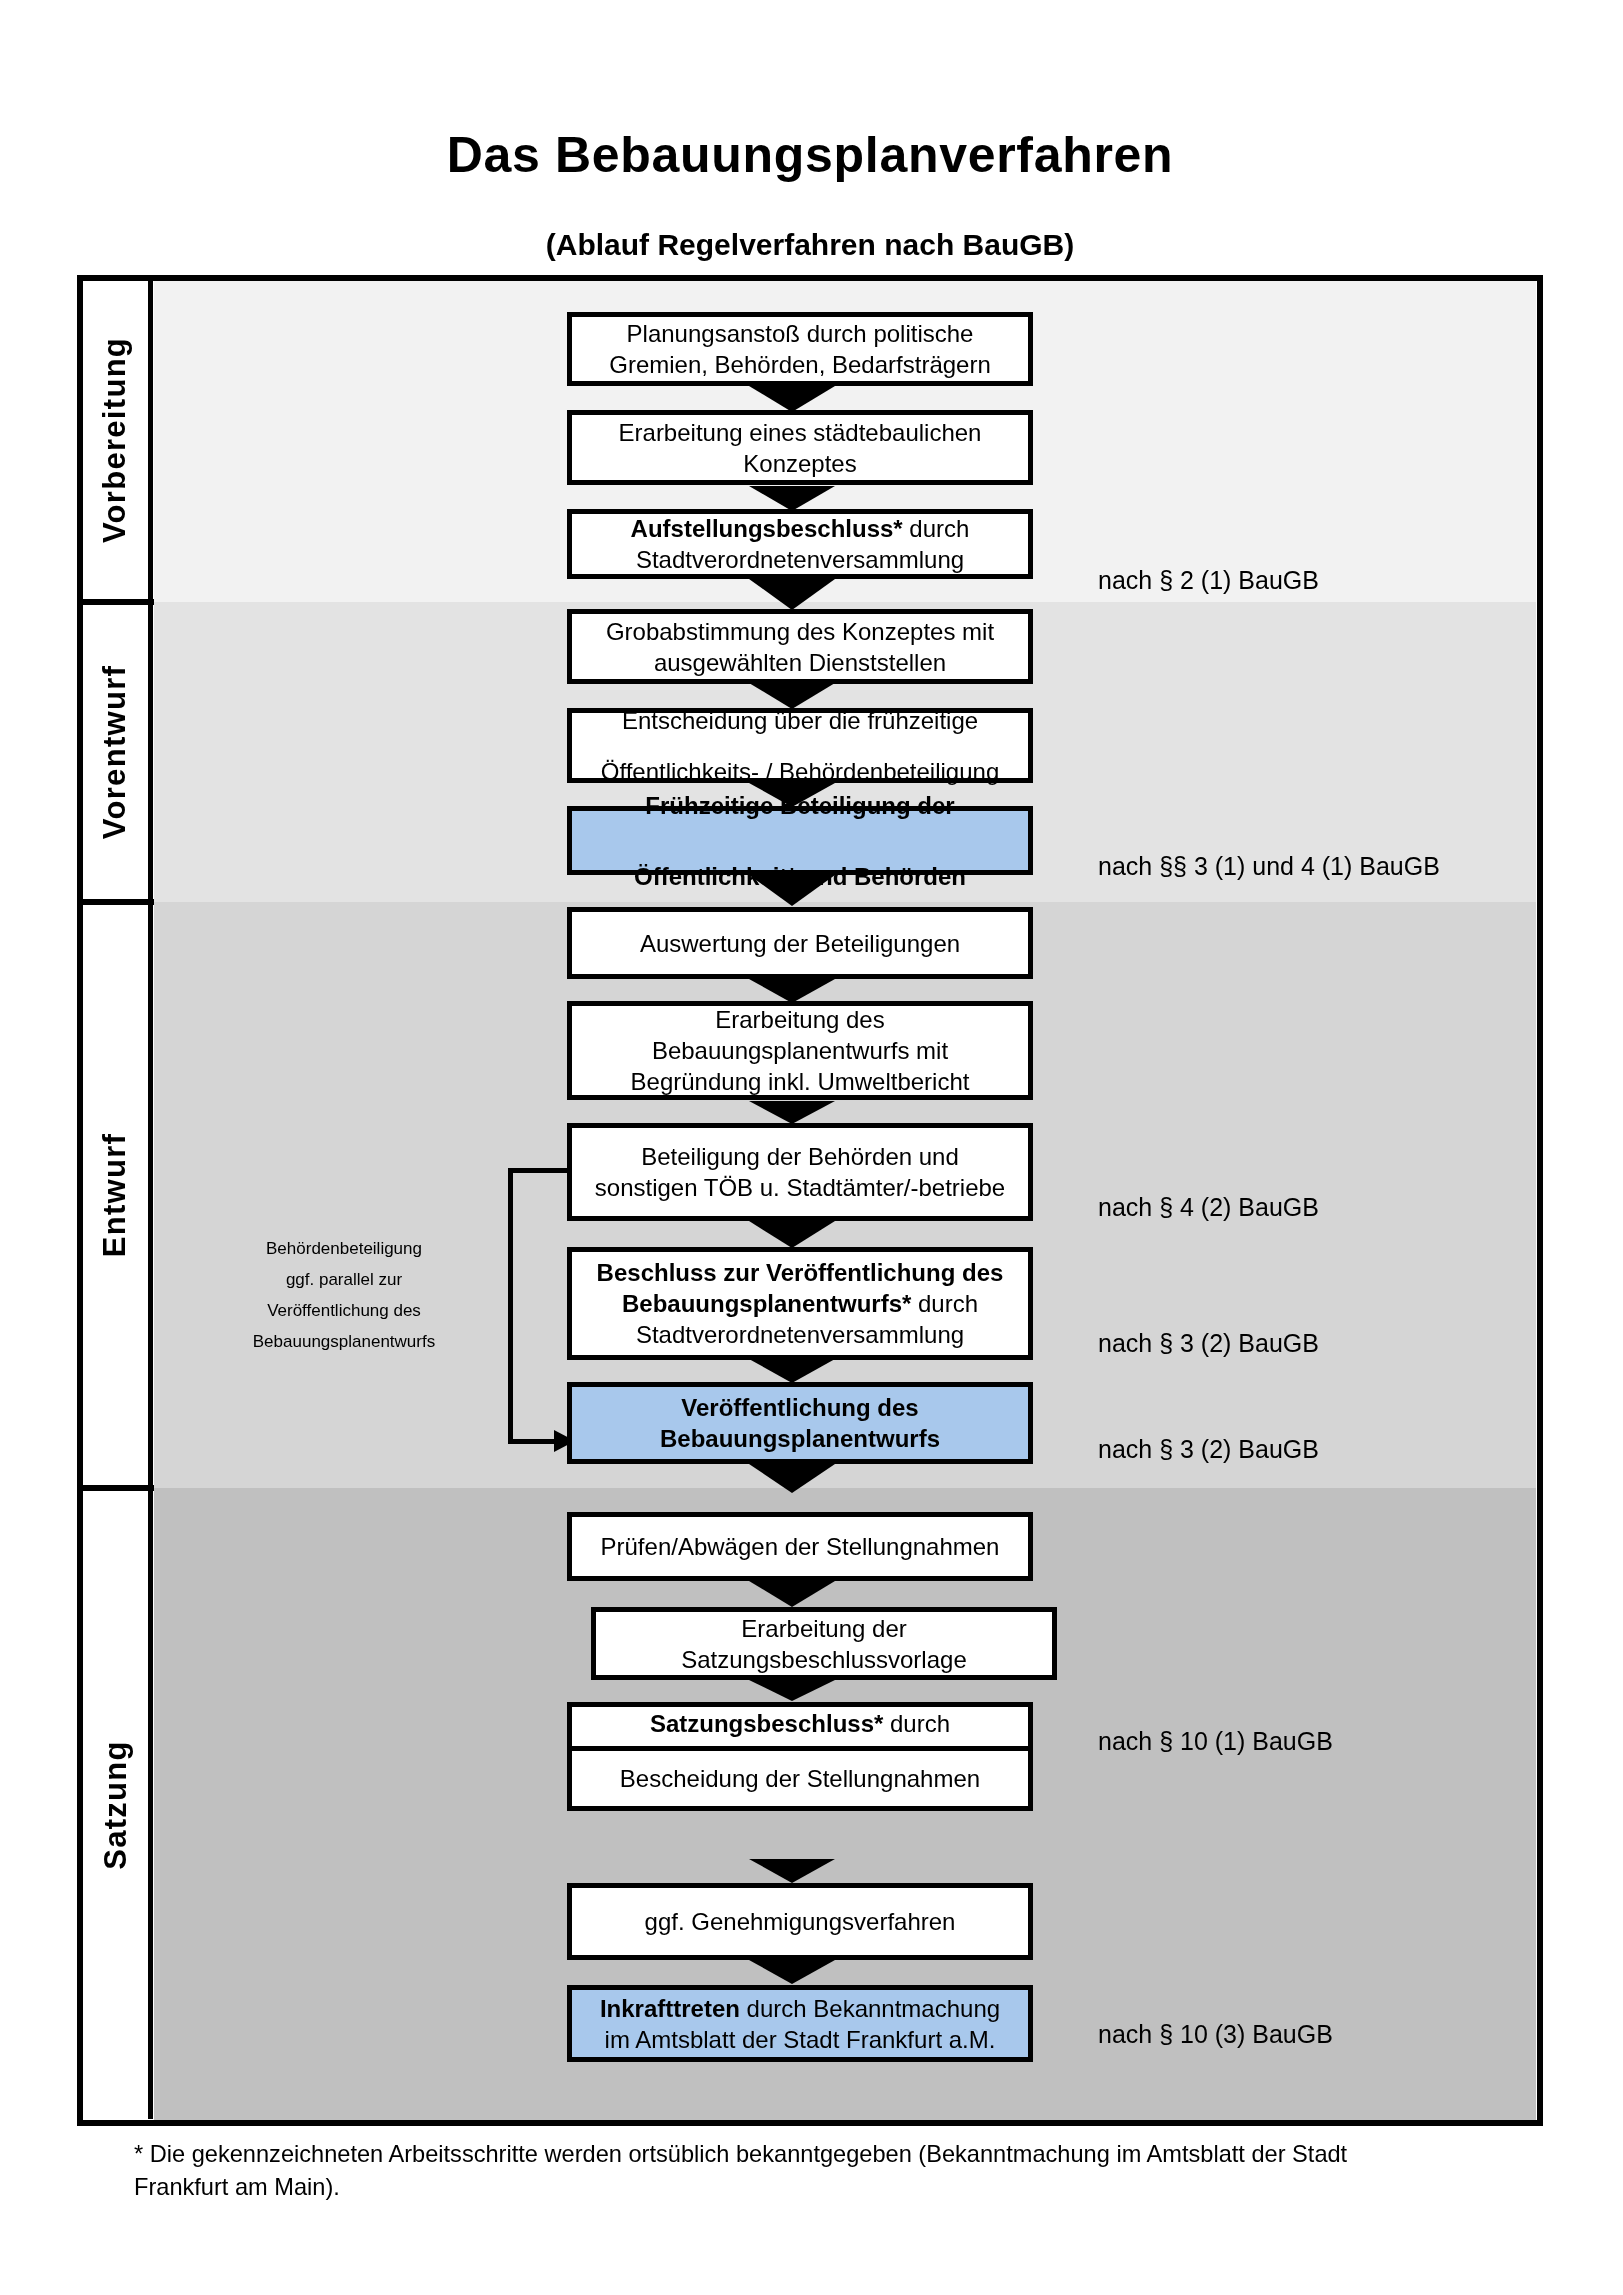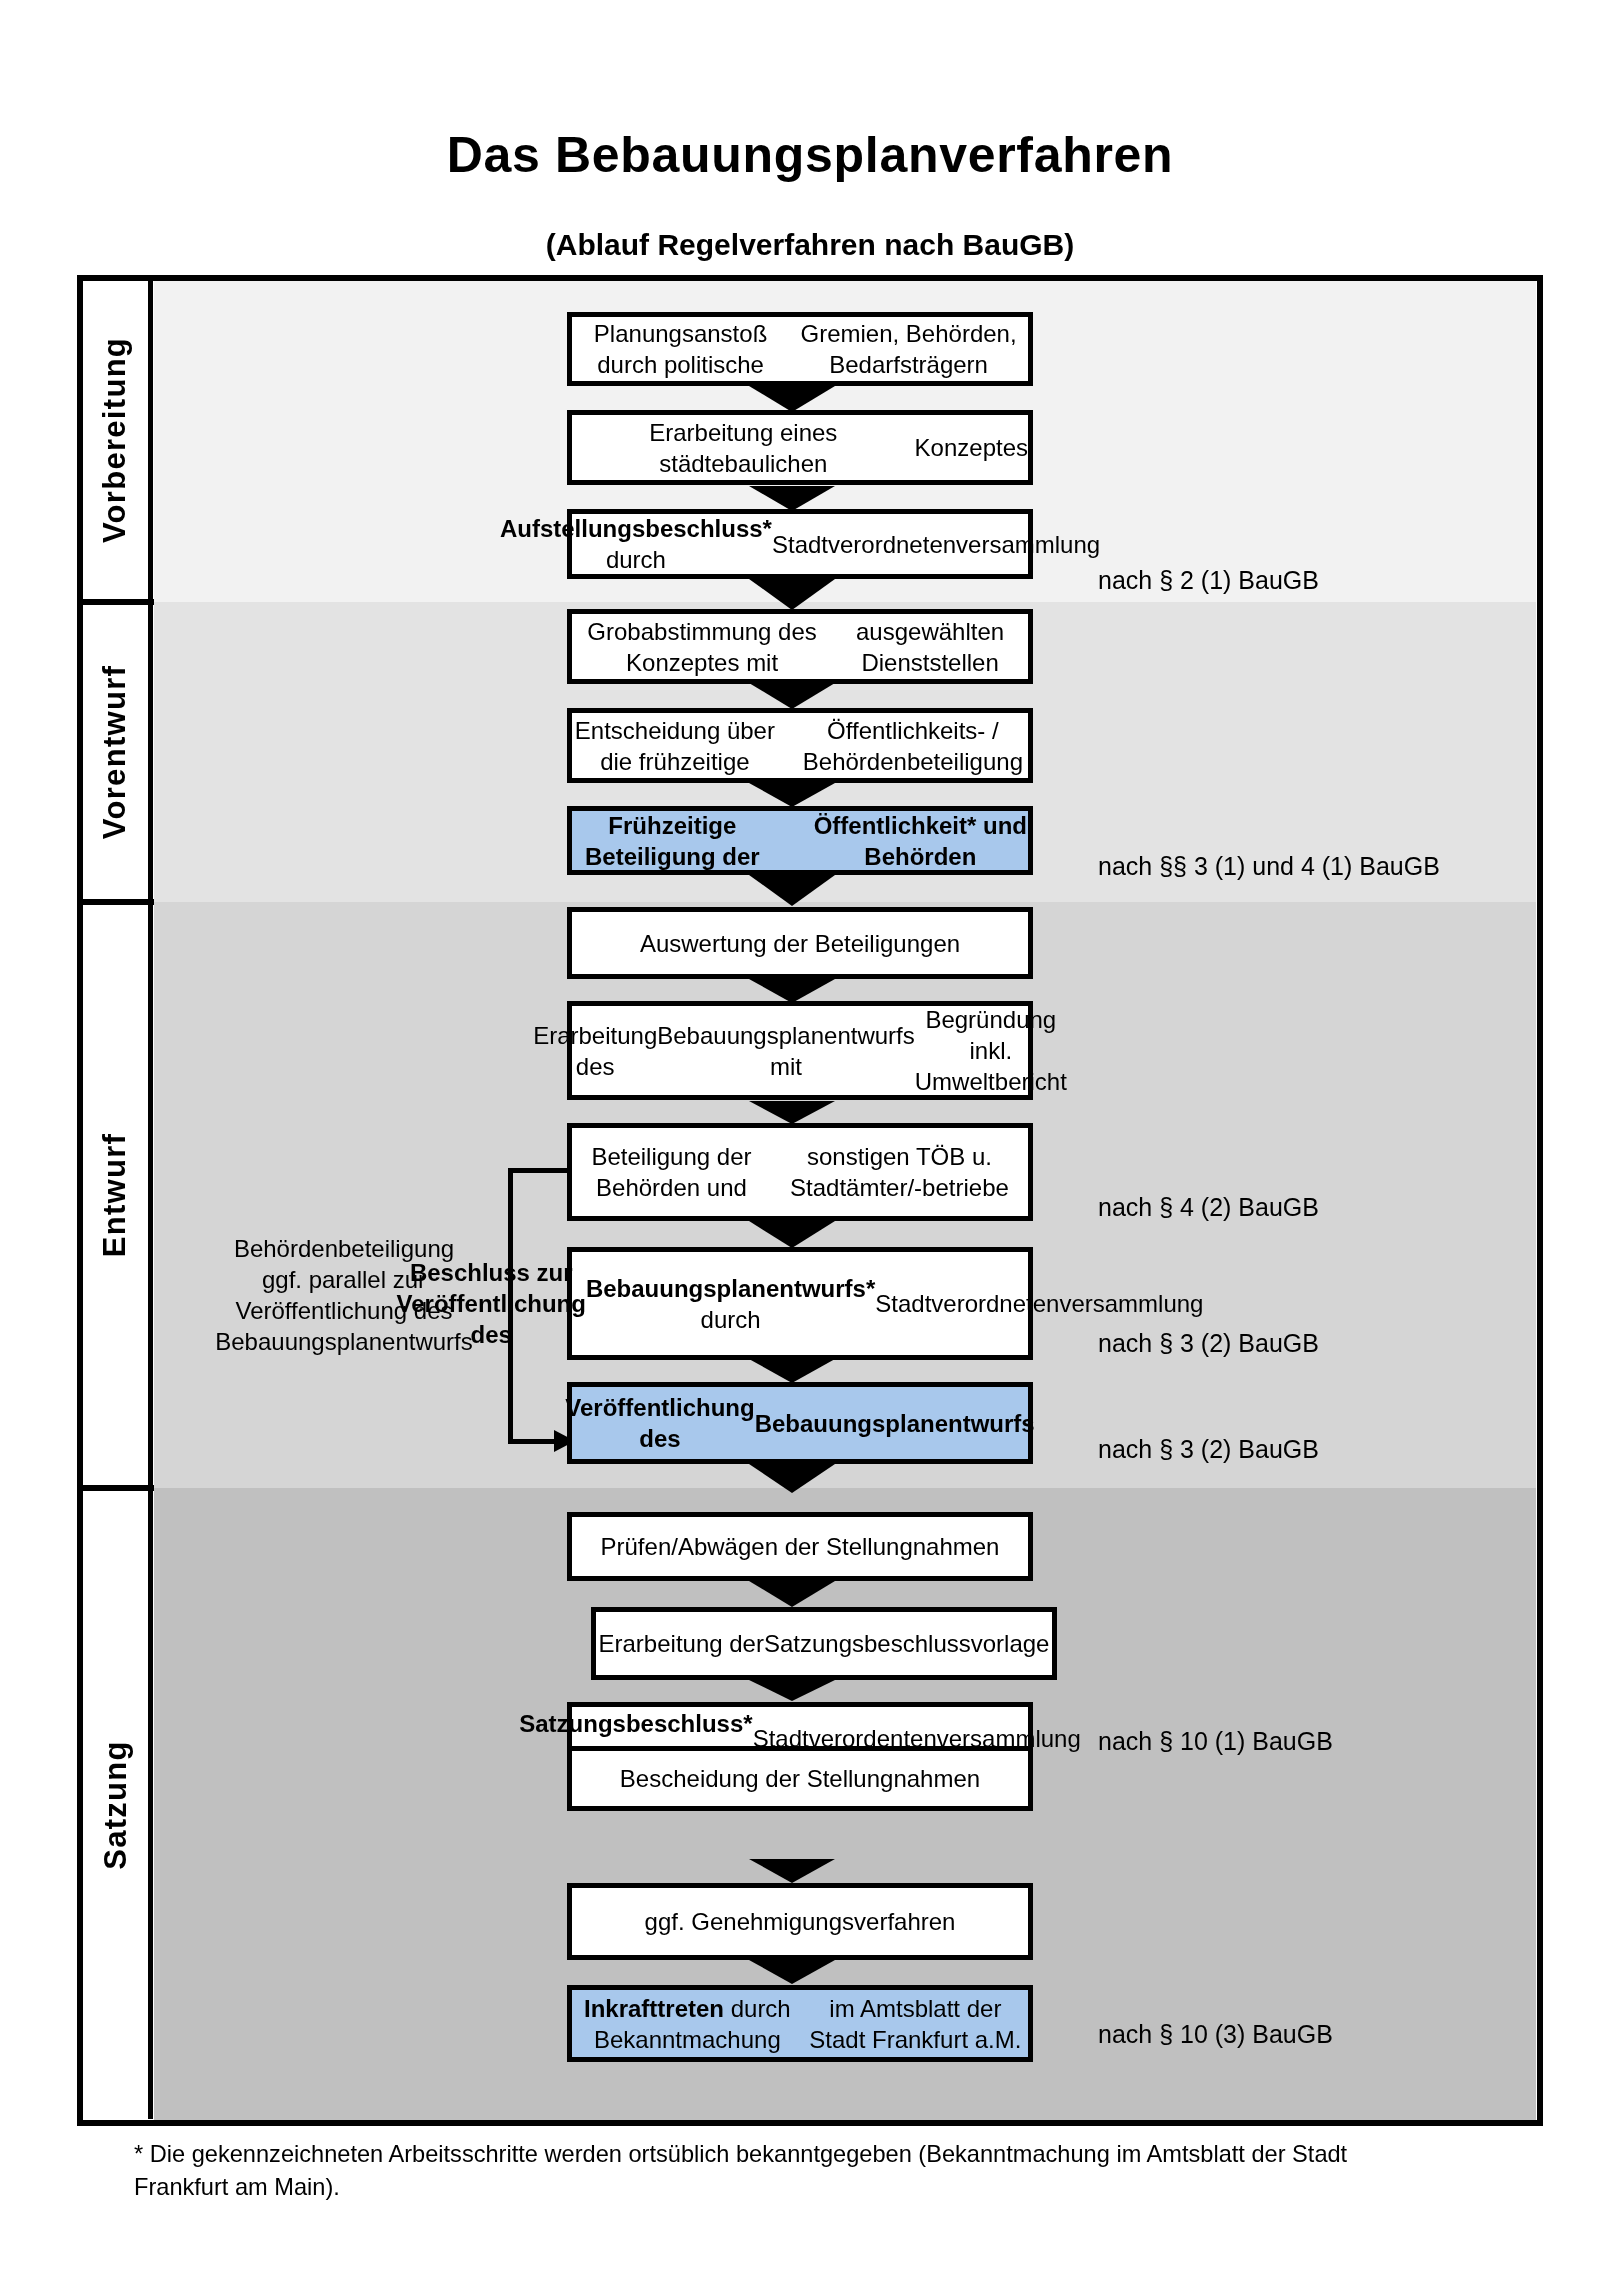--- a/index.html
+++ b/index.html
@@ -7,27 +7,27 @@
   .abs{position:absolute;}
   .title{left:77px;top:126px;width:1466px;text-align:center;font-size:50px;font-weight:bold;letter-spacing:0.7px;}
   .subtitle{left:77px;top:216px;width:1466px;text-align:center;font-size:30px;font-weight:bold;margin-top:12px;}
   .frame{left:77px;top:275px;width:1466px;height:1851px;border:6.5px solid #000;box-sizing:border-box;}
   .band{left:154px;width:1382px;}
   .labelcol{left:83px;top:281px;width:65px;height:1838px;background:#ffffff;border-right:5.9px solid #000;}
   .labelsep{left:83px;width:71px;height:5.9px;background:#000;}
   .phasecell{left:83px;width:65px;display:flex;align-items:center;justify-content:center;}
   .phasecell span{transform:rotate(-90deg);white-space:nowrap;font-size:31px;font-weight:bold;letter-spacing:1.3px;}
   .fbox{left:567px;width:466px;background:#ffffff;border:5.2px solid #000;box-sizing:border-box;
-        display:flex;flex-direction:row;align-items:center;justify-content:center;
+        display:flex;flex-direction:column;align-items:center;justify-content:center;
         font-size:24px;line-height:31px;text-align:center;}
   .fbox.hl{background:#a8c8ec;}
   .seg-b{font-weight:bold;}
   .arrow{left:749px;width:0;height:0;border-left:43px solid transparent;border-right:43px solid transparent;}
   .ref{left:1098px;font-size:25px;white-space:nowrap;}
-  .sidenote{left:151px;top:1233px;width:386px;font-size:24px;line-height:31px;text-align:center;white-space:pre-line;}
+  .sidenote{left:151px;top:1233px;width:386px;font-size:17px;line-height:31px;text-align:center;white-space:pre-line;}
   .conn{background:#000;}
   .connhead{left:554px;top:1430px;width:0;height:0;border-top:11px solid transparent;border-bottom:11px solid transparent;border-left:21px solid #000;}
   .footnote{left:134px;top:2138px;width:1414px;font-size:23.6px;line-height:33px;white-space:pre-line;}
 </style>
 </head>
 <body>
 
 <div class="abs title">Das Bebauungsplanverfahren</div>
 <div class="abs subtitle">(Ablauf Regelverfahren nach BauGB)</div>
 

